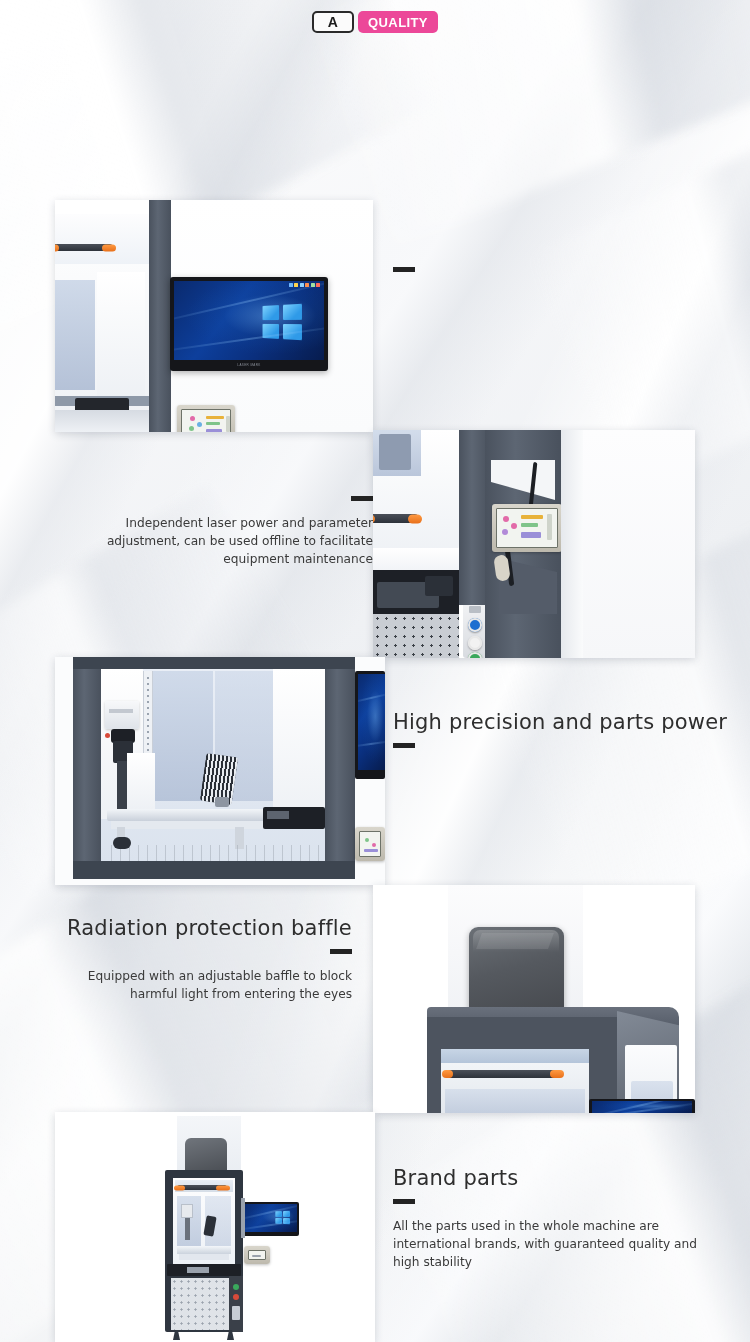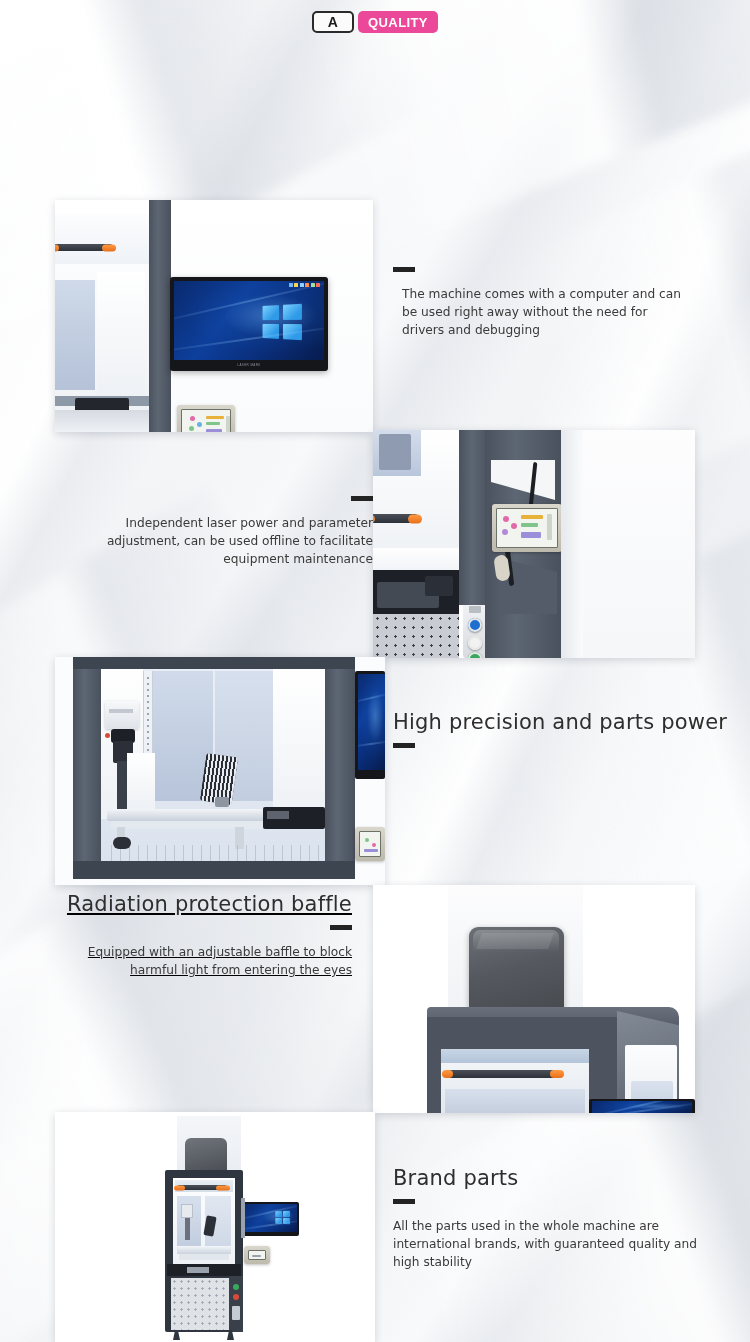--- a/index.html
+++ b/index.html
@@ -241,21 +241,20 @@
         <div class="hmi-bar" style="left:24px; top:6px; width:18px; height:3px; background:#e8b23a;"></div>
         <div class="hmi-bar" style="left:24px; top:12px; width:14px; height:3px; background:#7fc48a;"></div>
         <div class="hmi-bar" style="left:24px; top:19px; width:16px; height:4px; background:#9a8fd8;"></div>
         <div class="hmi-bar" style="left:44px; top:6px; width:4px; height:16px; background:#cfd4cb;"></div>
       </div>
     </div>
   </div>
 
   <div class="text-col" style="left:393px; top:258px; width:290px;">
     <div class="t-dash"></div>
-    <div class="t-body" style="padding-left:9px;">The machine comes with a computer and can be used right away without the need for drivers and debugging</div>
   </div>
 </div>
 
 <div class="block">
 
   <div class="photo soft-shadow" style="left:373px; top:430px; width:322px; height:228px;">
 
     <div class="pa" style="left:105px; top:-40px; width:220px; height:78px; background:#15161a; border-radius:2px;">
       <div class="mon-screen" style="position:absolute; left:3px; top:3px; width:214px; height:62px;"></div>
       <div class="mon-chin">
@@ -397,21 +396,21 @@
     <div class="pa panel-blue" style="left:72px; top:204px; width:140px; height:24px; opacity:.55;"></div>
 
     <div class="pa" style="left:252px; top:160px; width:52px; height:68px; background:linear-gradient(180deg,#fbfcfd,#eef1f5); border-radius:2px;"></div>
     <div class="pa panel-blue" style="left:258px; top:196px; width:42px; height:32px; opacity:.6; border-radius:2px;"></div>
 
     <div class="pa" style="left:216px; top:214px; width:106px; height:14px; background:#15161a; border-radius:2px 2px 0 0;">
       <div class="mon-screen" style="position:absolute; left:3px; top:2px; width:100px; height:12px;"></div>
     </div>
   </div>
 
-  <div class="text-col align-right" style="left:60px; top:892px; width:292px;text-decoration:underline;">
+  <div class="text-col align-right" style="left:60px; top:916px; width:292px;">
     <div class="t-title">Radiation protection baffle</div>
     <div class="t-dash"></div>
     <div class="t-body">Equipped with an adjustable baffle to block harmful light from entering the eyes</div>
   </div>
 </div>
 
 <div class="block">
 
   <div class="photo soft-shadow" style="left:55px; top:1112px; width:320px; height:230px; background:#ffffff;">
 

